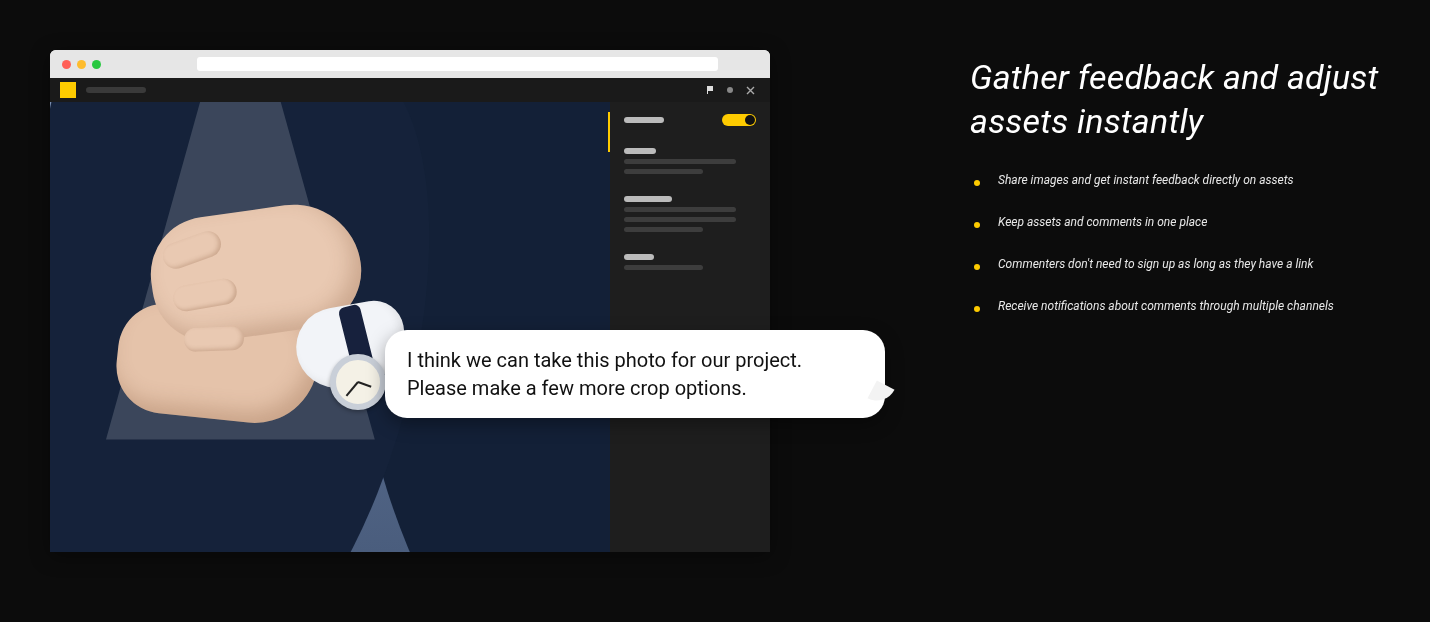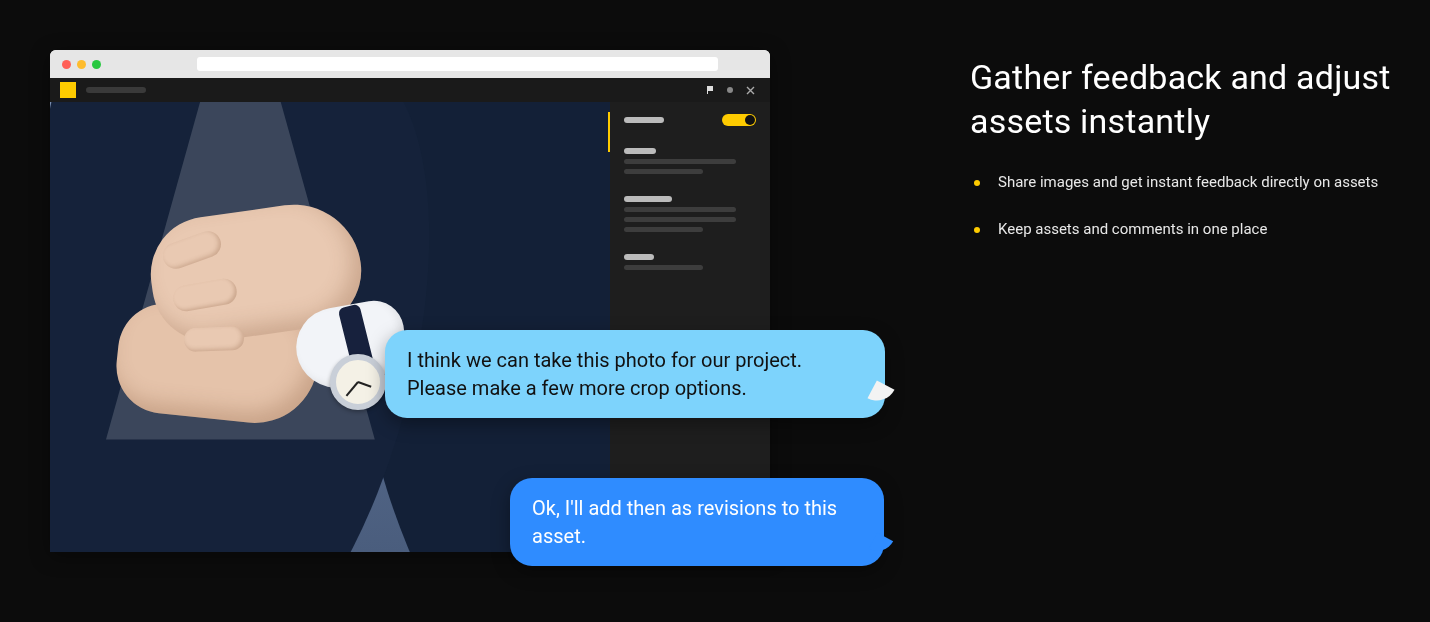--- a/index.html
+++ b/index.html
@@ -1,19 +1,19 @@
 <!DOCTYPE html>
 <html><head>
 <meta charset="utf-8">
 <style>
   * { box-sizing: border-box; margin: 0; padding: 0; }
   html, body { width: 1430px; height: 622px; background: #0c0c0c; font-family: -apple-system, BlinkMacSystemFont, "Segoe UI", Roboto, sans-serif; color: #fff; overflow: hidden; }
   .page { display: flex; width: 100%; height: 100%; padding: 50px 30px 30px 50px; gap: 100px; }
   .left { position: relative; width: 820px; }
-  .right { flex: 1; padding-top: 5px; }
+  .right { flex: 1; padding-top: 5px; font-style: italic; }
 
   
   .browser { width: 720px; background: #eaeaea; border-radius: 6px 6px 0 0; box-shadow: 0 4px 20px rgba(0,0,0,0.4); }
   .browser-top { height: 28px; background: #e6e6e6; border-radius: 6px 6px 0 0; display: flex; align-items: center; padding: 0 12px; gap: 6px; }
   .tl-dot { width: 9px; height: 9px; border-radius: 50%; }
   .tl-red { background: #ff5f57; } .tl-yellow { background: #febc2e; } .tl-green { background: #28c840; }
   .url-bar { flex: 1; margin-left: 90px; margin-right: 40px; height: 14px; background: #fff; border-radius: 3px; }
 
   .app-bar { height: 24px; background: #1a1a1a; display: flex; align-items: center; padding: 0 10px; }
   .app-logo { width: 16px; height: 16px; background: #fecb00; }
@@ -45,29 +45,29 @@
   .hand-top { position:absolute; left:18%; top:24%; width:210px; height:125px; background:#e9c9b2; border-radius: 60px 70px 60px 60px; transform: rotate(-8deg); box-shadow: inset -8px -10px 20px rgba(120,70,40,0.25); }
   .hand-bottom { position:absolute; left:12%; top:46%; width:200px; height:110px; background:#e5c3aa; border-radius: 60px 60px 80px 60px; transform: rotate(6deg); box-shadow: inset -8px -10px 20px rgba(120,70,40,0.25); }
   .finger { position:absolute; background:#e9c9b2; border-radius:20px; box-shadow: inset -2px -2px 4px rgba(120,70,40,0.25); }
   .watch-strap { position:absolute; left:53%; top:45%; width:22px; height:80px; background:#17213d; border-radius:6px; transform: rotate(-14deg); }
   .watch-face { position:absolute; left:50%; top:56%; width:56px; height:56px; background:#f4f1e6; border:6px solid #c9cfd8; border-radius:50%; box-shadow:0 2px 4px rgba(0,0,0,0.3); }
   .watch-face::after { content:""; position:absolute; left:50%; top:50%; width:2px; height:18px; background:#222; transform-origin:top; transform:translate(-50%,0) rotate(40deg); }
   .watch-face::before { content:""; position:absolute; left:50%; top:50%; width:2px; height:14px; background:#222; transform-origin:top; transform:translate(-50%,0) rotate(-70deg); }
 
   
   .bubble { position:absolute; border-radius: 22px; padding: 16px 22px; font-size: 20px; line-height: 1.4; box-shadow: 0 6px 18px rgba(0,0,0,0.35); }
-  .bubble-white { background:#7dd3fc; color:#111; left:335px; top:280px; width:500px; }
+  .bubble-white { background:#ffffff; color:#111; left:335px; top:280px; width:500px; }
   .bubble-white::after { content:""; position:absolute; right:-6px; bottom:14px; width:20px; height:20px; background:#f3f3f3; border-radius:0 0 20px 0; transform: rotate(28deg); }
   .bubble-blue { background:#2f8cff; color:#fff; left:460px; top:428px; width:374px; }
   .bubble-blue::after { content:""; position:absolute; right:-6px; bottom:12px; width:18px; height:18px; background:#2f8cff; border-radius:0 0 18px 0; transform: rotate(28deg); }
 
   
   .headline { font-size: 34px; font-weight: 400; line-height: 1.3; margin-bottom: 28px; letter-spacing: 0.2px; }
   ul.features { list-style: none; }
-  ul.features li { position: relative; padding-left: 28px; font-size: 15px; line-height: 1.5; color: #e8e8e8; margin-bottom: 24px; }
+  ul.features li { position: relative; padding-left: 28px; font-size: 12px; line-height: 1.5; color: #e8e8e8; margin-bottom: 24px; }
   ul.features li::before { content:""; position:absolute; left:4px; top:9px; width:6px; height:6px; background:#fecb00; border-radius:50%; }
 </style>
 </head>
 <body>
 
 <div class="page">
   <div class="left">
 
     <div class="browser">
       <div class="browser-top">
@@ -140,26 +140,25 @@
             <div class="sp-label" style="width:30px;"></div>
             <div class="sp-line short"></div>
           </div>
         </div>
       </div>
     </div>
 
     <div class="bubble bubble-white">
       <span>I think we can take this photo for our project. Please make a few more crop options.</span>
     </div>
-    <div class="bubble bubble-blue">
-      <span>Ok, I'll add then as revisions to this asset.</span>
-    </div>
 
   </div>
 
   <div class="right">
     <h2 class="headline">Gather feedback and adjust assets instantly</h2>
     <ul class="features">
       <li>Share images and get instant feedback directly on assets</li>
       <li>Keep assets and comments in one place</li>
+      <li>Commenters don't need to sign up as long as they have a link</li>
+      <li>Receive notifications about comments through multiple channels</li>
     </ul>
   </div>
 </div>
 
 </body></html>

